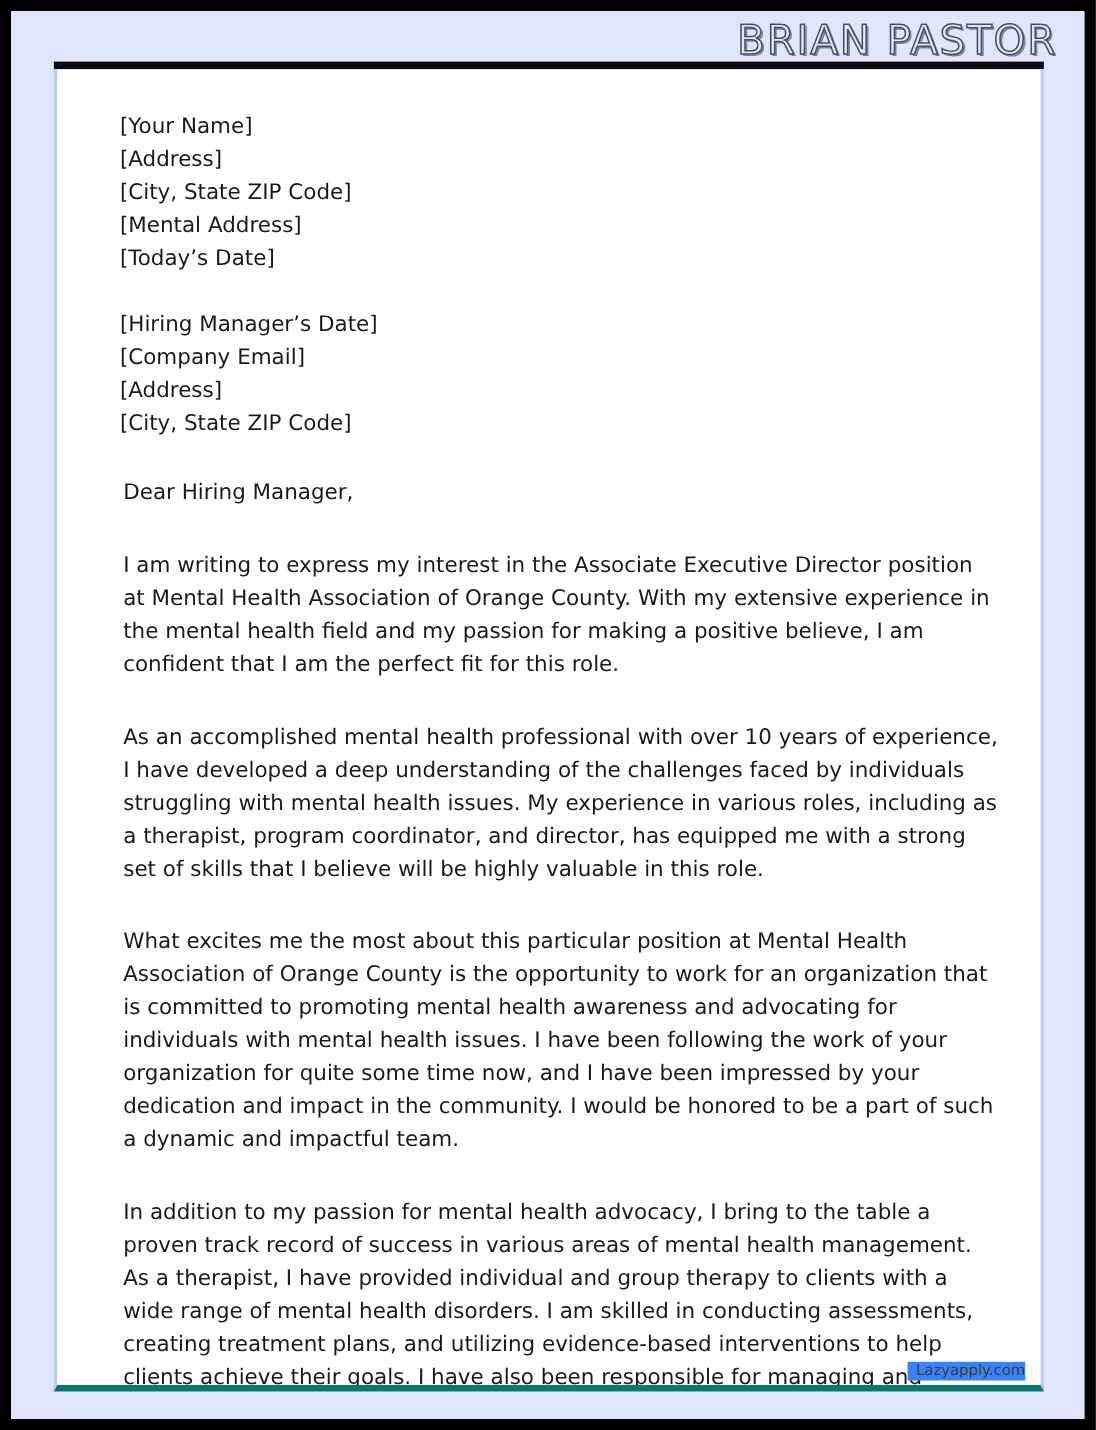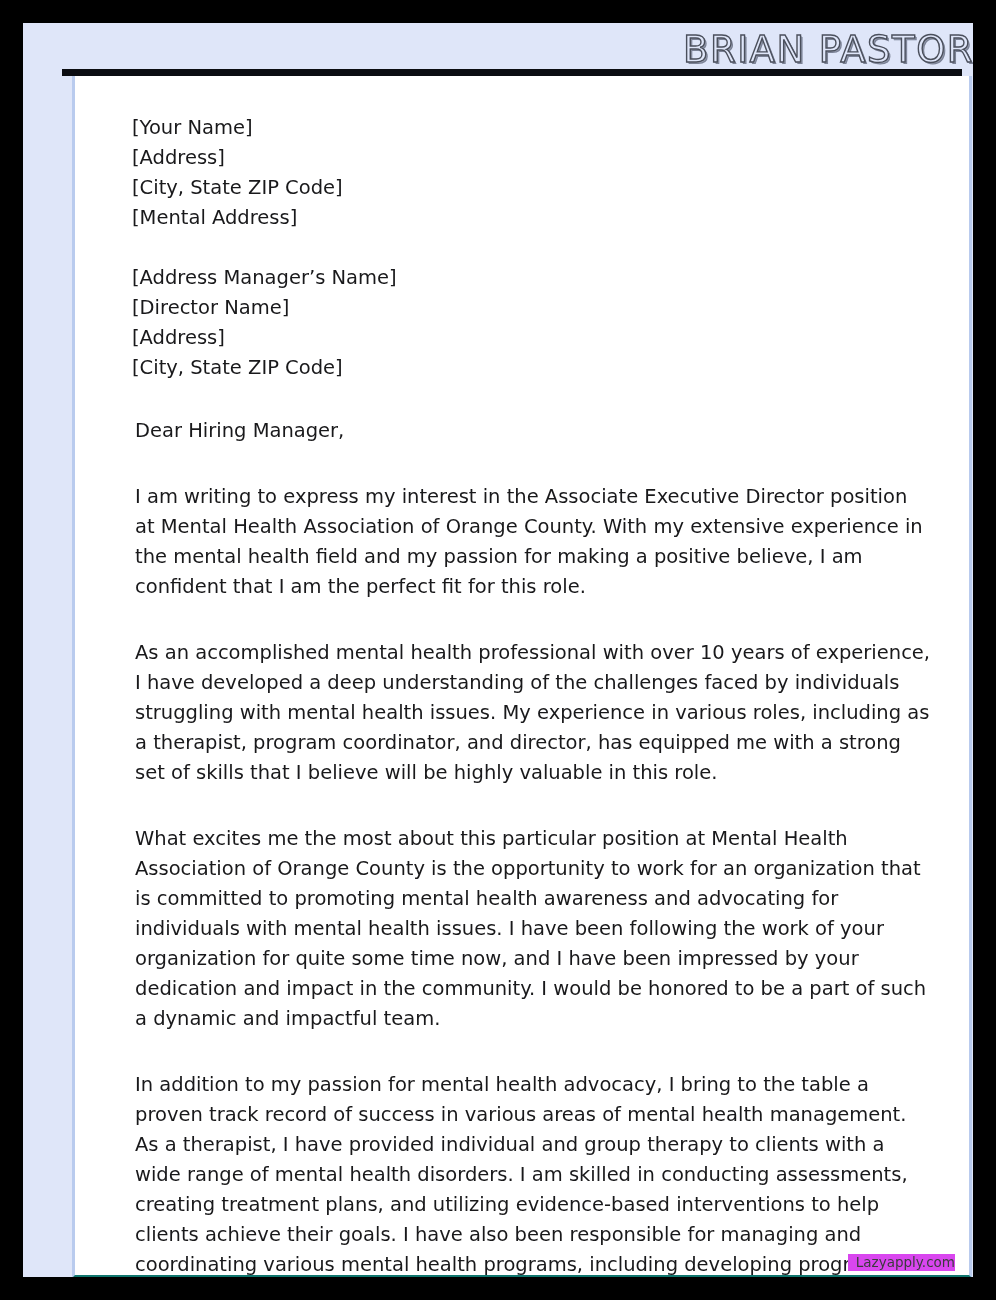--- a/index.html
+++ b/index.html
@@ -15,21 +15,21 @@
   }
 
   
   .frame {
     position: absolute;
     left: 0; top: 0;
     width: 996px;
     height: 1300px;
     background: #000000;
     box-sizing: border-box;
-    padding: 23px;
+    padding: 10px;
   }
 
   
   .canvas {
     position: relative;
     width: 100%;
     height: 100%;
     background: #dfe6f9;
     overflow: hidden;
   }
@@ -70,28 +70,28 @@
     left: 39px;
     top: 46px;
     width: 900px;
     height: 7px;
     background: #0b0d12;
   }
 
   
   .sheet {
     position: absolute;
-    left: 49px;
+    left: 39px;
     top: 53px;
     width: 900px;
     height: 1202px;
     background: #ffffff;
     border-left: 3px solid #b9cbee;
     border-right: 3px solid #b9cbee;
-    border-bottom: 3px solid #0f766e;
+    border-bottom: 6px solid #0f766e;
     box-sizing: border-box;
     overflow: hidden;
   }
 
   .sheet-inner {
     position: absolute;
     left: 57px;
     top: 37px;
     width: 803px;
   }
@@ -120,21 +120,21 @@
 
   
   .watermark {
     position: absolute;
     right: 14px;
     bottom: 4px;
     font-family: "DejaVu Sans", sans-serif;
     font-size: 13.5px;
     color: #3b3b3d;
     line-height: 1;
-    background: #d946ef;
+    background: #3b82f6;
     padding: 2px 0 2px 8px;
   }
 </style>
 </head>
 <body>
 
 <div class="frame">
   <div class="canvas">
 
     <div class="letterhead">
@@ -144,27 +144,28 @@
     <div class="top-rule"></div>
 
     <div class="sheet">
       <div class="sheet-inner letter-text">
 
         <div>
           <span class="addr-line">[Your Name]</span>
           <span class="addr-line">[Address]</span>
           <span class="addr-line">[City, State ZIP Code]</span>
           <span class="addr-line">[Mental Address]</span>
+          <span class="addr-line">[Today’s Date]</span>
         </div>
 
         <div class="gap"></div>
 
         <div>
-          <span class="addr-line">[Address Manager’s Name]</span>
-          <span class="addr-line">[Director Name]</span>
+          <span class="addr-line">[Hiring Manager’s Date]</span>
+          <span class="addr-line">[Company Email]</span>
           <span class="addr-line">[Address]</span>
           <span class="addr-line">[City, State ZIP Code]</span>
         </div>
 
         <div class="gap"></div>
 
         <p class="para">Dear Hiring Manager,</p>
 
         <div class="gap"></div>
 

